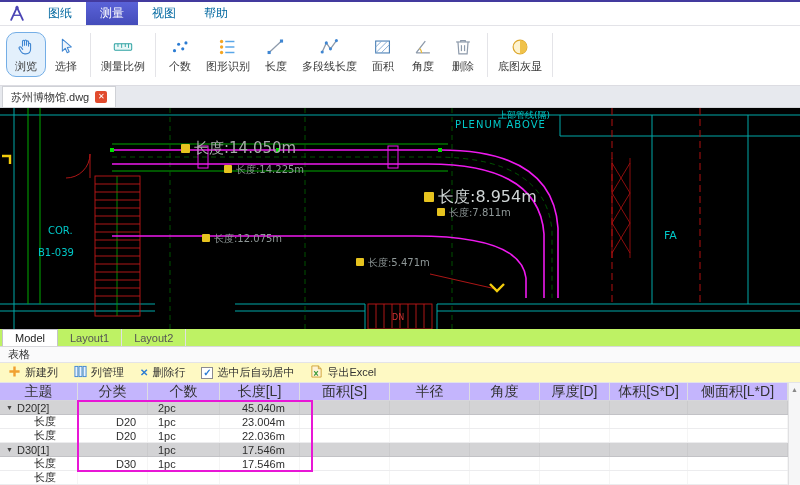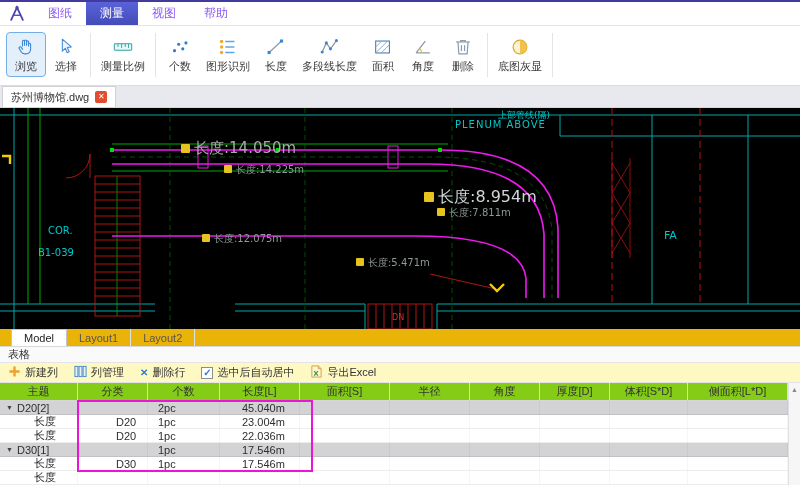--- a/index.html
+++ b/index.html
@@ -2,59 +2,59 @@
 <html><head>
 <meta charset="utf-8">
 <style>
   *{margin:0;padding:0;box-sizing:border-box}
   html,body{width:800px;height:485px;overflow:hidden;background:#fff;
     font-family:"Liberation Sans",sans-serif}
   
   .menubar{height:26px;border-top:2px solid #433a9e;border-bottom:1px solid #e3e3e8;
     background:#fff;display:flex;align-items:stretch}
   .logo{width:34px;display:flex;align-items:center;justify-content:center}
-  .menu-item{padding:0 14px;display:flex;align-items:center;font-size:12px;color:#8b5cf6;cursor:default}
+  .menu-item{padding:0 14px;display:flex;align-items:center;font-size:12px;color:#0369a1;cursor:default}
   .menu-item.active{background:linear-gradient(#5a62d8,#444cba);color:#fff}
   
   .ribbon{height:60px;display:flex;align-items:center;padding:2px 6px 4px;background:#fff;
     border-bottom:1px solid #dcdce2}
   .tool{min-width:40px;padding:3px 5px 2px;display:flex;flex-direction:column;align-items:center;
-    gap:1px;border:1px solid transparent;border-radius:4px}
+    gap:1px;border:1px solid transparent;border-radius:10px}
   .tool.active{background:#e3f0fc;border-color:#74aee6}
   .tlabel{font-size:11px;color:#3a3a3a;white-space:nowrap}
   .ticon{height:22px;display:flex;align-items:center}
   .sep{width:1px;height:44px;background:#e4e4e8;margin:0 4px}
   
   .doctabbar{height:22px;background:#e7e9ee;display:flex;align-items:flex-end;
     border-bottom:1px solid #d4d6da;padding-left:2px}
   .doctab{height:21px;background:#fff;border:1px solid #cfd1d6;border-bottom:none;
     display:flex;align-items:center;gap:6px;padding:0 8px;font-size:11px;color:#333}
   .close{width:12px;height:12px;background:#e14b2e;color:#fff;font-size:8px;line-height:12px;
     text-align:center;border-radius:2px}
   
   .canvas{height:221px;background:#000;position:relative;overflow:hidden}
   
-  .sheettabs{height:18px;background:#eab308;border-bottom:1px solid #d8d8dc;display:flex;
-    align-items:stretch;font-size:11px;padding-left:11px}
+  .sheettabs{height:18px;background:#bef264;border-bottom:1px solid #d8d8dc;display:flex;
+    align-items:stretch;font-size:11px;padding-left:2px}
   .sheettab{padding:0 12px;display:flex;align-items:center;color:#555;border-right:1px solid #e0e0e4}
   .sheettab.active{background:#fff;border:1px solid #c4c4ca;border-bottom:none;color:#222}
   
   .panel-title{height:16px;background:#fafafb;border-bottom:1px solid #e4e4e8;font-size:11px;
     color:#333;display:flex;align-items:center;padding-left:8px}
   .table-toolbar{height:20px;display:flex;align-items:center;gap:16px;padding-left:8px;
     font-size:11px;color:#333;background:#fef9c3;border-bottom:1px solid #e4e4e8}
   .tt-item{display:flex;align-items:center;gap:4px}
   .x-icon{color:#2b7cd3;font-weight:bold;font-size:10px}
   .checkbox{width:12px;height:12px;border:1px solid #8b8b92;background:#fff;font-size:10px;
     line-height:10px;text-align:center;color:#2b7cd3;font-weight:bold}
   
   .tablewrap{display:flex;position:relative}
   .tcols{width:788px}
   .thead,.trow{display:grid;grid-template-columns:78px 70px 72px 80px 90px 80px 70px 70px 78px 100px}
-  .thead{height:18px;background:#84cc16;border-bottom:1px solid #d6d6da;font-size:11px;color:#333}
+  .thead{height:18px;background:#c4b5fd;border-bottom:1px solid #d6d6da;font-size:14px;color:#333}
   .thead .hcell{display:flex;align-items:center;justify-content:center;border-right:1px solid #dddde1;
     white-space:nowrap;overflow:hidden}
   .trow{height:14px;font-size:11px;background:#fff;border-bottom:1px solid #ececee;color:#2e2e2e}
   .trow.group{background:#d3d3d5;border-bottom:1px solid #c2c2c6}
   .cell{display:flex;align-items:center;white-space:nowrap;overflow:hidden;
     border-right:1px solid rgba(0,0,0,0.04)}
   .subj-group{padding-left:6px;gap:4px}
   .subj-item{padding-left:34px}
   .arrow{font-size:7px;color:#444}
   .cat{padding-left:38px}.cnt{padding-left:10px}.len{padding-left:22px}

